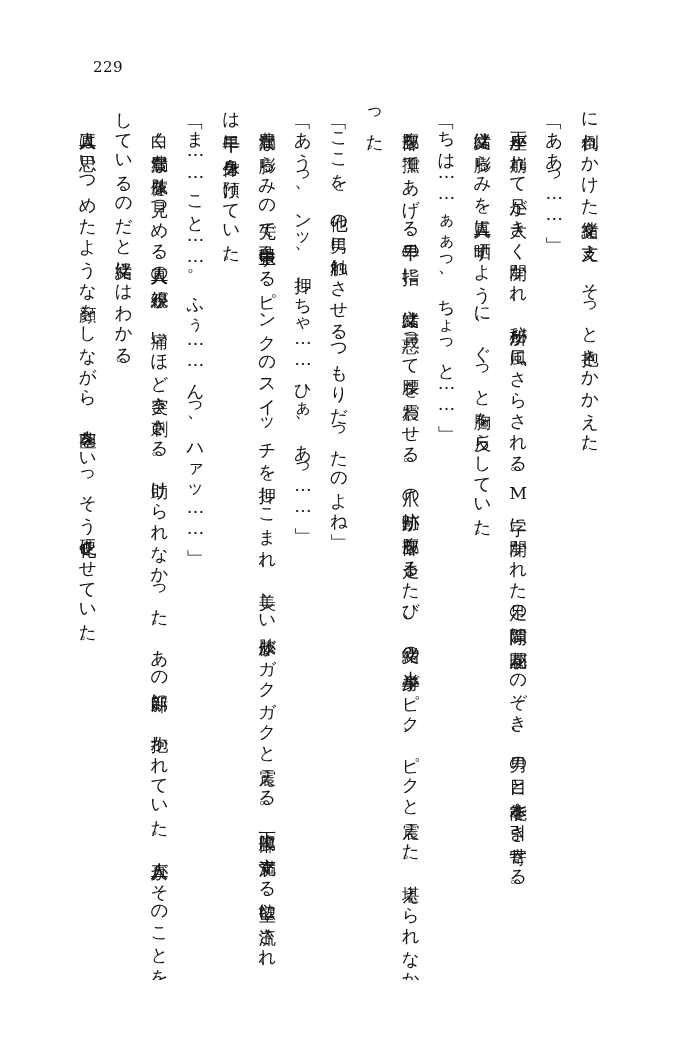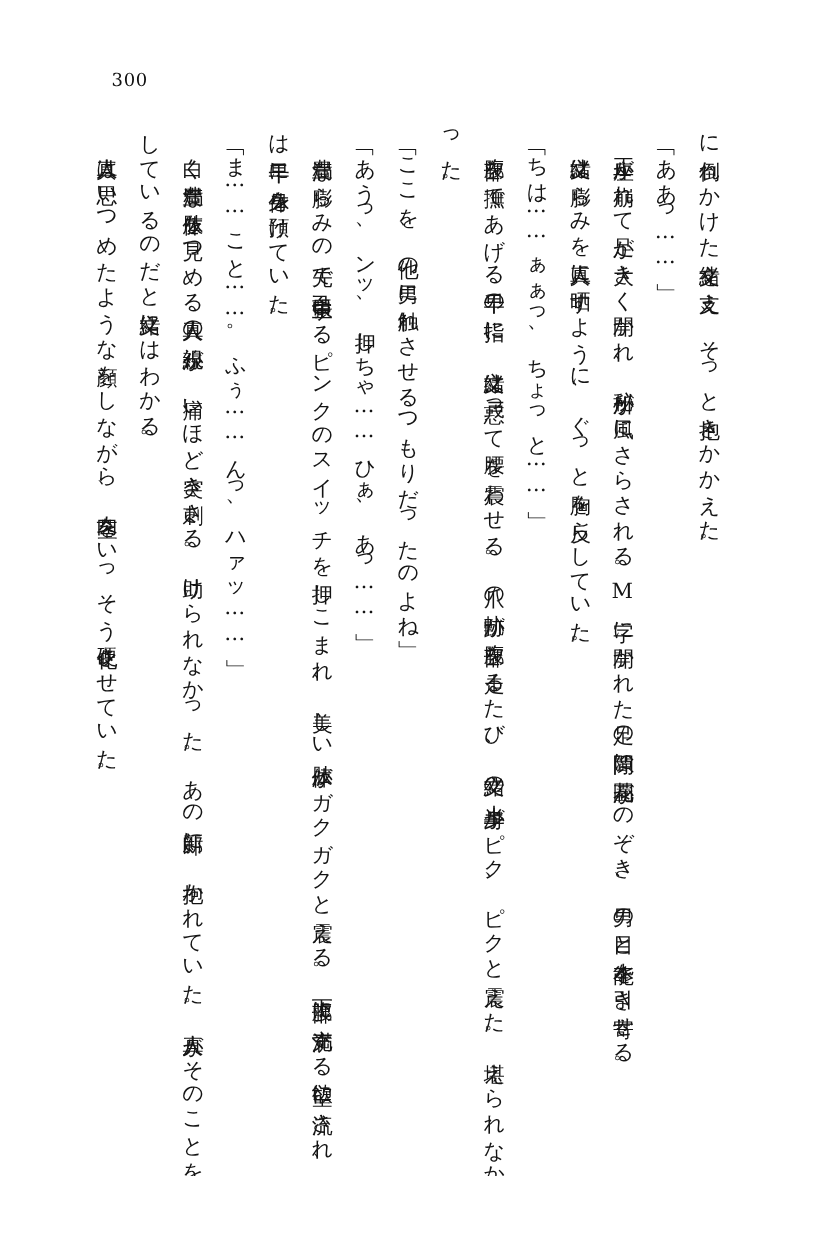--- a/index.html
+++ b/index.html
@@ -51,21 +51,21 @@
   }
   .text-body p.noindent {
     text-indent: 0;
   }
 </style>
 </head>
 <body>
 
 <div class="page">
 
-  <div class="page-number">300</div>
+  <div class="page-number">229</div>
 
   <div class="text-body">
     <p class="noindent">に倒れかけた文緒を支え、そっと抱きかかえた。</p>
     <p>「ああっ……」</p>
     <p>正座が崩れて足が大きく開かれ、秘所が風にさらされる。M字に開かれた足の隙間に花園がのぞき、男の目と本能を引き寄せる。</p>
     <p>文緒は膨らみを真人に晒すように、ぐっと胸を反らしていた。</p>
     <p>「ちは……ぁぁっ、ちょっと……」</p>
     <p>腹部を撫であげる千早の指に、文緒は戸惑って腰を震わせる。爪の軌跡が腹部を走るたび、文緒の上半身がピク、ピクと震えた。堪えられなかった。</p>
     <p>「ここを、他の男に触れさせるつもりだったのよね」</p>
     <p>「あうっ、ンッ、押しちゃ……ひぁ、あっ……」</p>

